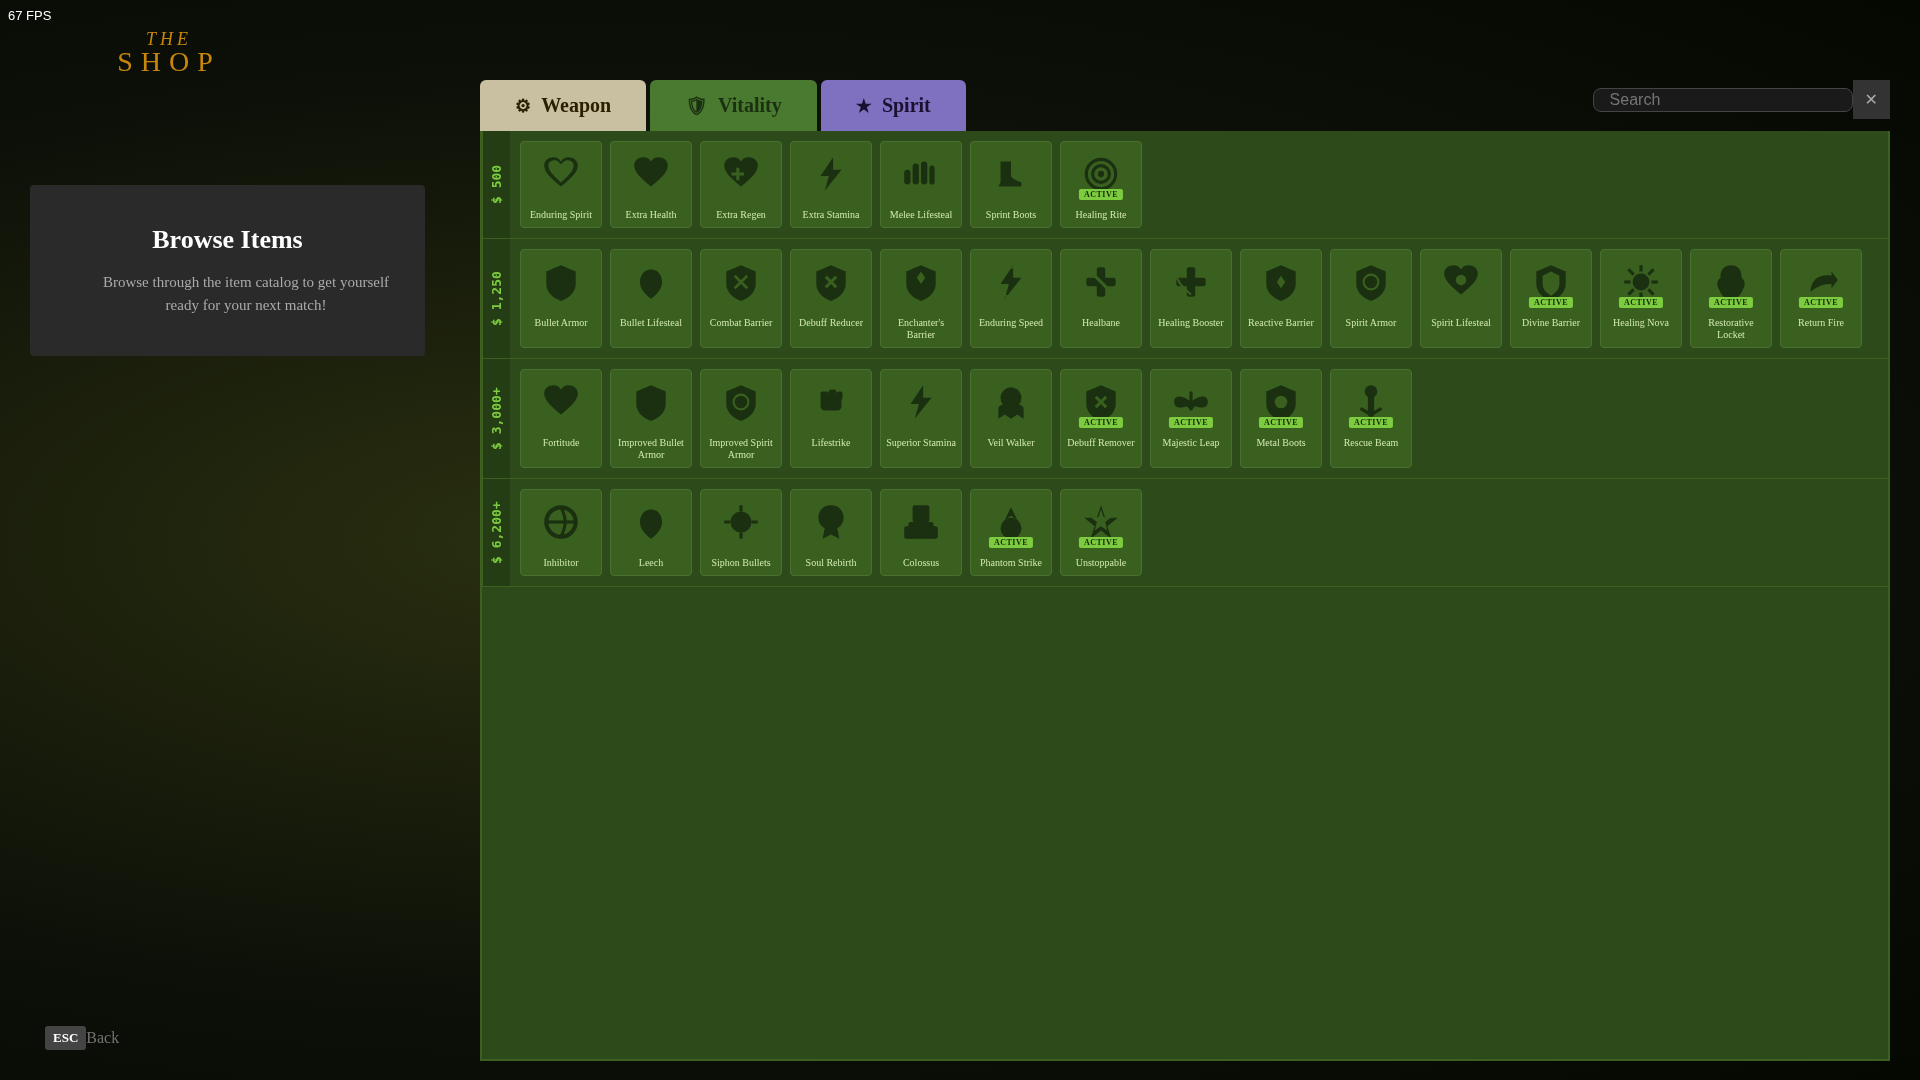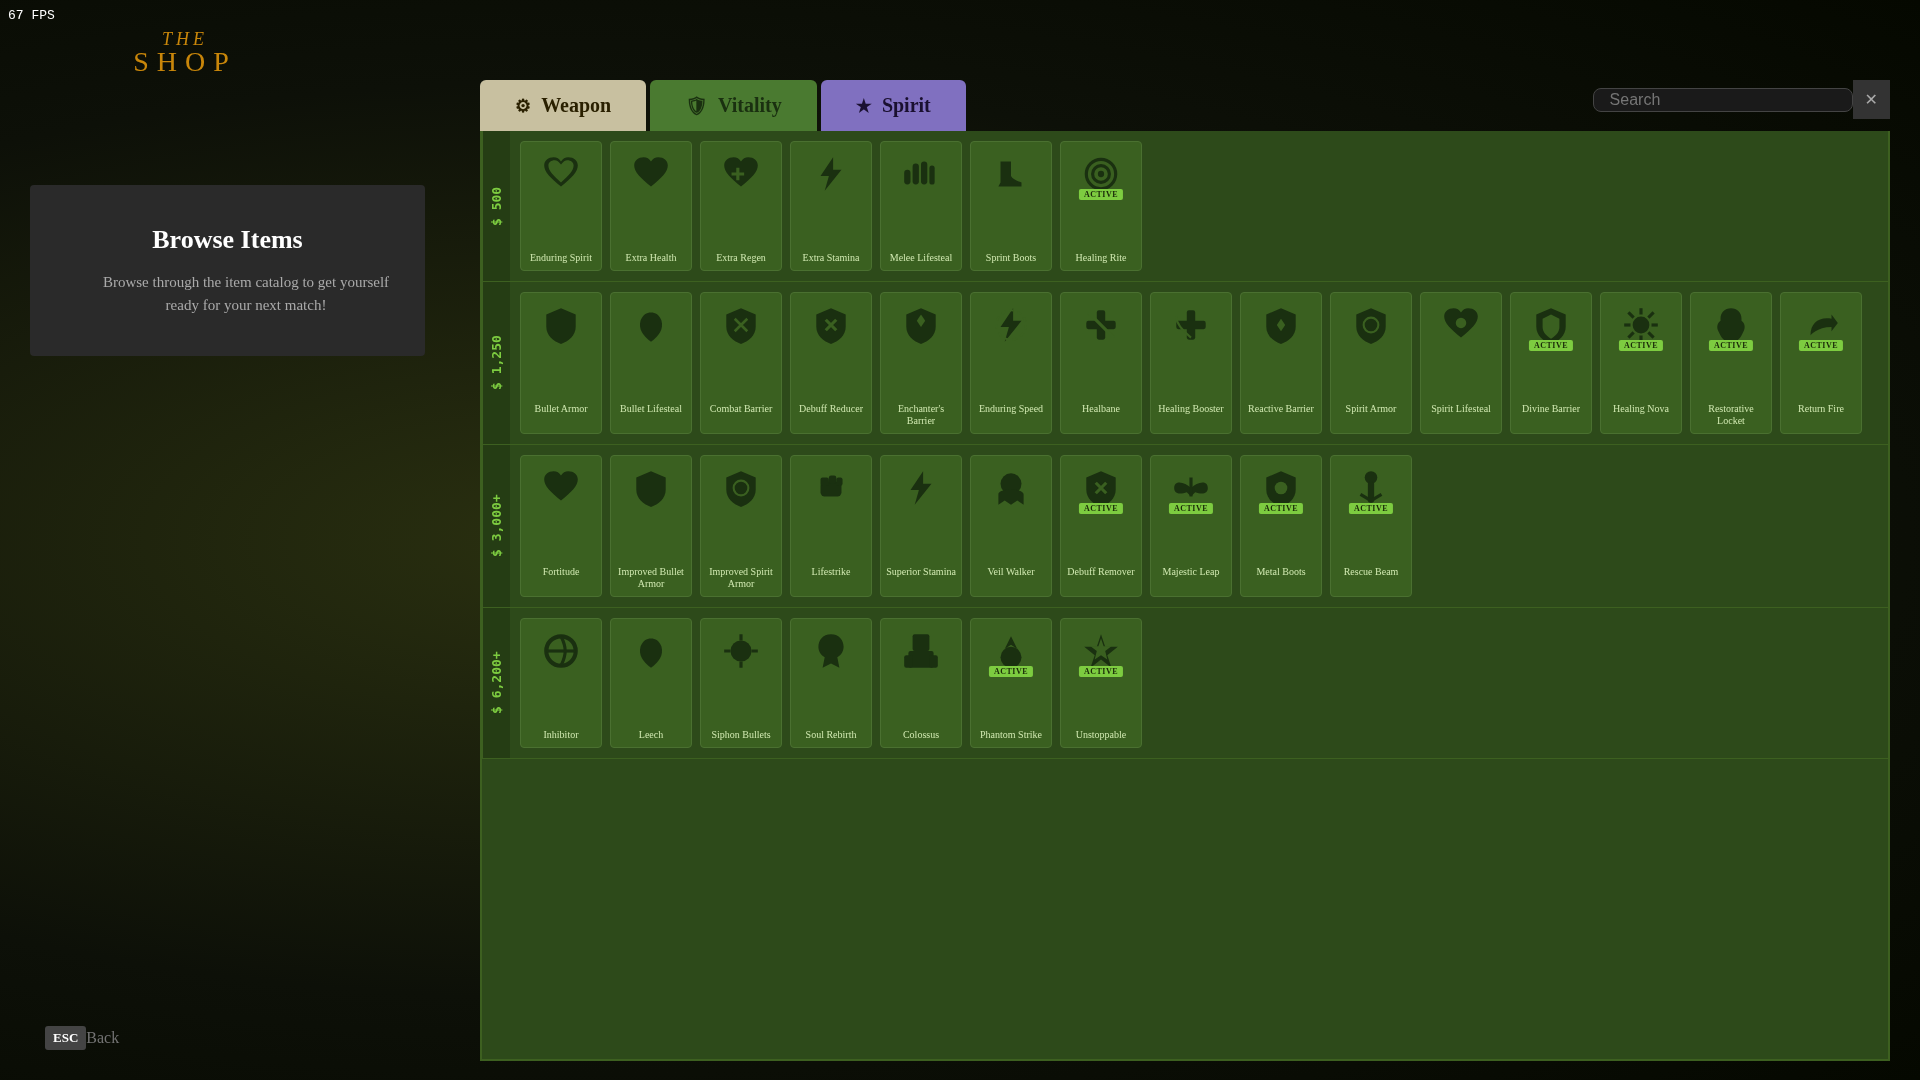--- a/index.html
+++ b/index.html
@@ -21,29 +21,29 @@
       z-index: 0;
     }
 
     
     #fps-counter {
       position: absolute;
       top: 8px;
       left: 8px;
       color: #ffffff;
       font-size: 13px;
-      font-family: Liberation Mono, monospace;
+      font-family: Liberation Sans, sans-serif;
       z-index: 10;
     }
 
     
     #logo {
       position: absolute;
       top: 30px;
-      left: 75px;
+      left: 59px;
       z-index: 10;
       width: 220px;
     }
 
     .logo-text {
       text-align: center;
       line-height: 1;
     }
 
     .logo-the {
@@ -237,21 +237,20 @@
       background: #3a6020;
       border: 1px solid #4a7030;
       border-radius: 4px;
       display: flex;
       flex-direction: column;
       align-items: center;
       padding: 6px 4px 6px;
       cursor: pointer;
       position: relative;
       min-height: 85px;
-      gap: 32px;
     }
 
     .item-icon-area {
       width: 52px;
       height: 52px;
       display: flex;
       align-items: center;
       justify-content: center;
       position: relative;
     }
@@ -273,21 +272,21 @@
       padding: 1px 5px;
       border-radius: 2px;
       letter-spacing: 0.5px;
       white-space: nowrap;
     }
 
     .item-name {
       color: #d0e8b0;
       font-size: 10px;
       text-align: center;
-      margin-top: 20px;
+      margin-top: 9px;
       line-height: 1.2;
       font-family: 'Georgia', serif;
     }
 
     .tabs-and-search {
       position: relative;
       display: flex;
       align-items: flex-end;
     }
 

